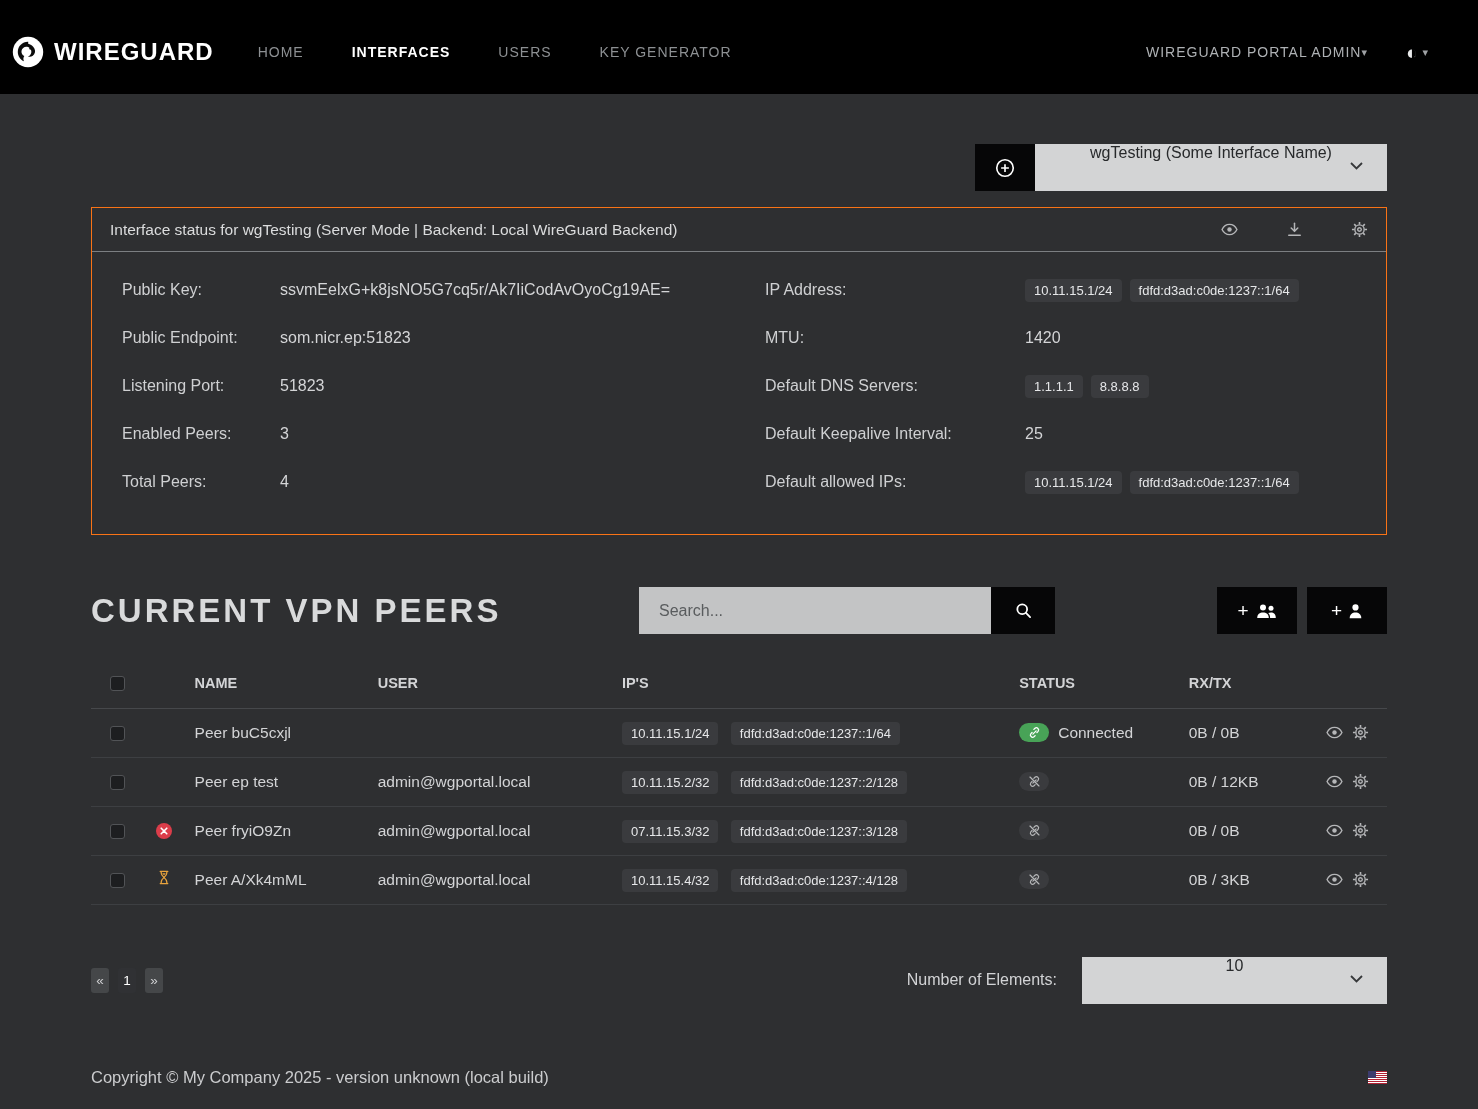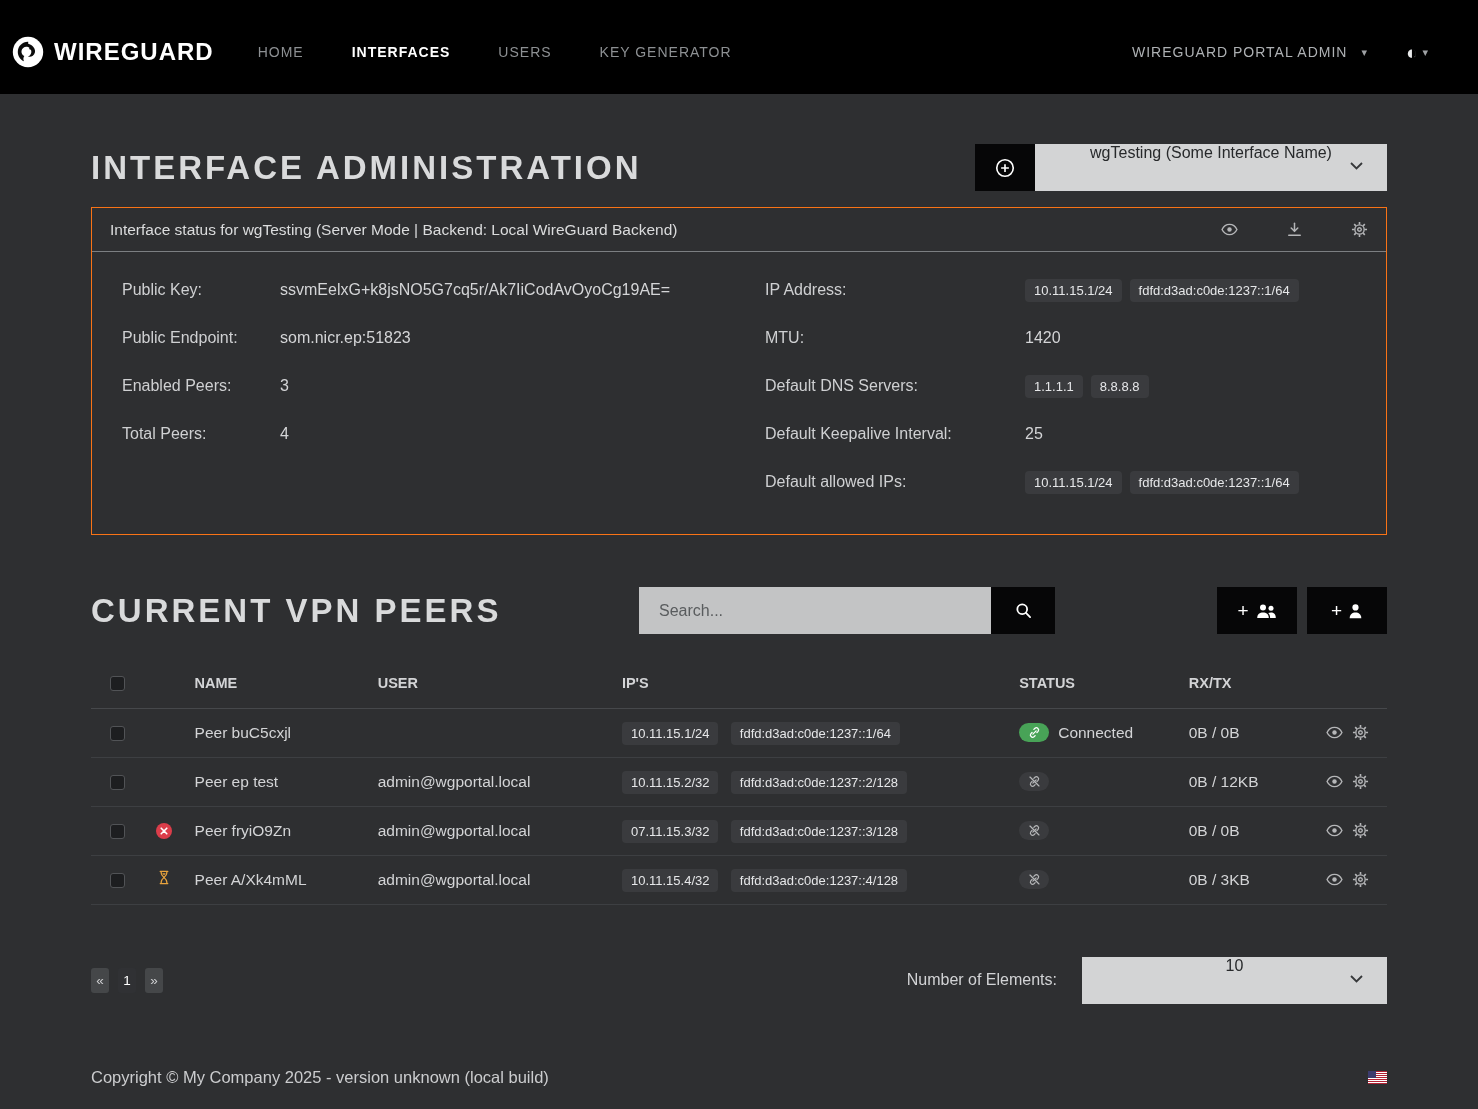--- a/index.html
+++ b/index.html
@@ -13,21 +13,21 @@
   a { text-decoration: none; }
 
   
   .navbar { height: 94px; background: #000; display: flex; align-items: center; padding: 10px 50px 0 12px; }
   .brand { display: flex; align-items: center; gap: 10px; margin-right: 44px; cursor: pointer; }
   .brand-text { color: #fff; font-size: 24px; font-weight: bold; letter-spacing: 1px; }
   .nav-items { display: flex; gap: 48px; }
   .nav-link { font-size: 14px; letter-spacing: 1px; color: #8d9093; cursor: pointer; }
   .nav-link.active { color: #fff; font-weight: bold; }
   .nav-right { margin-left: auto; display: flex; align-items: center; gap: 38px; }
-  .admin-dd { display: flex; align-items: center; gap: 14px; color: #aeb1b4; font-size: 14px; letter-spacing: 1px; cursor: pointer; }
+  .admin-dd { display: flex; align-items: center; gap: 0; color: #aeb1b4; font-size: 14px; letter-spacing: 1px; cursor: pointer; }
   .theme-toggle { display: flex; align-items: center; gap: 5px; color: #e8e9ea; cursor: pointer; }
   .half-circle { font-size: 19px; line-height: 1; }
   .caret { font-size: 11px; color: #9fa2a5; }
 
   
   .container { width: 1296px; margin: 0 auto; }
 
   .page-head { display: flex; align-items: center; margin-top: 50px; }
   .page-title, .section-title { font-size: 33px; font-weight: 600; letter-spacing: 3px; color: #d9dadb; }
   .head-controls { margin-left: auto; display: flex; }
@@ -118,21 +118,20 @@
     <div class="theme-toggle">
       <span class="half-circle">◐</span>
       <span class="caret">▾</span>
     </div>
   </div>
 </nav>
 
 <div class="container">
 
   <div class="page-head">
-    <h1 class="page-title">INTERFACE ADMINISTRATION</h1>
     <div class="head-controls">
       <button class="btn-dark btn-plus">
         <svg width="20" height="20" viewBox="0 0 16 16" stroke="#fff" stroke-width="1.3" fill="none">
             <circle cx="8" cy="8" r="6.6"></circle>
             <path d="M8 4.9v6.2M4.9 8h6.2"></path>
           </svg>
       </button>
       <div class="select-box iface-select">
         <span>wgTesting (Some Interface Name)</span>
         <span class="chev">
@@ -176,20 +175,24 @@
       <div class="col-left">
         <div class="info-row">
           <span class="info-label">Public Key:</span>
           <span class="info-value">ssvmEelxG+k8jsNO5G7cq5r/Ak7IiCodAvOyoCg19AE=</span>
         </div>
         <div class="info-row">
           <span class="info-label">Public Endpoint:</span>
           <span class="info-value">som.nicr.ep:51823</span>
         </div>
         <div class="info-row">
+          <span class="info-label">Listening Port:</span>
+          <span class="info-value">51823</span>
+        </div>
+        <div class="info-row">
           <span class="info-label">Enabled Peers:</span>
           <span class="info-value">3</span>
         </div>
         <div class="info-row">
           <span class="info-label">Total Peers:</span>
           <span class="info-value">4</span>
         </div>
       </div>
       <div class="col-right">
         <div class="info-row">

